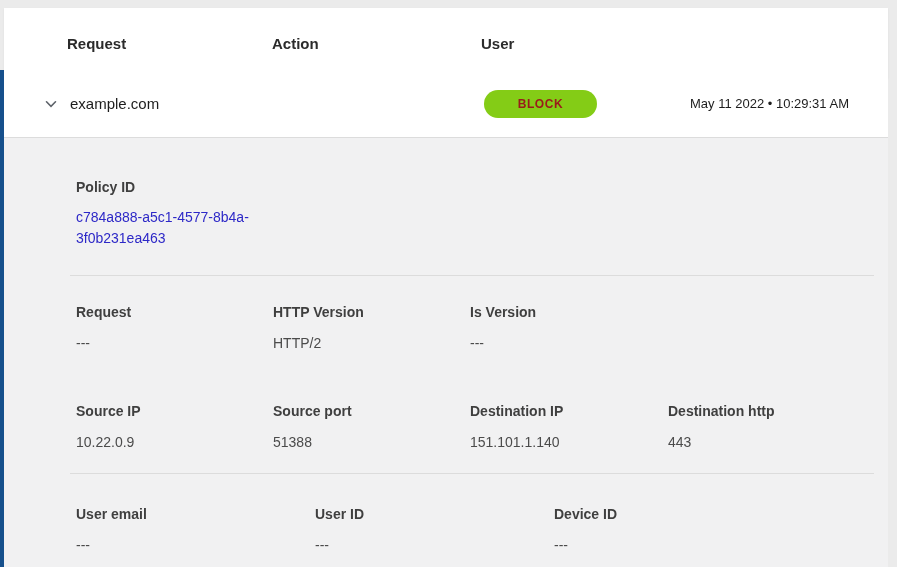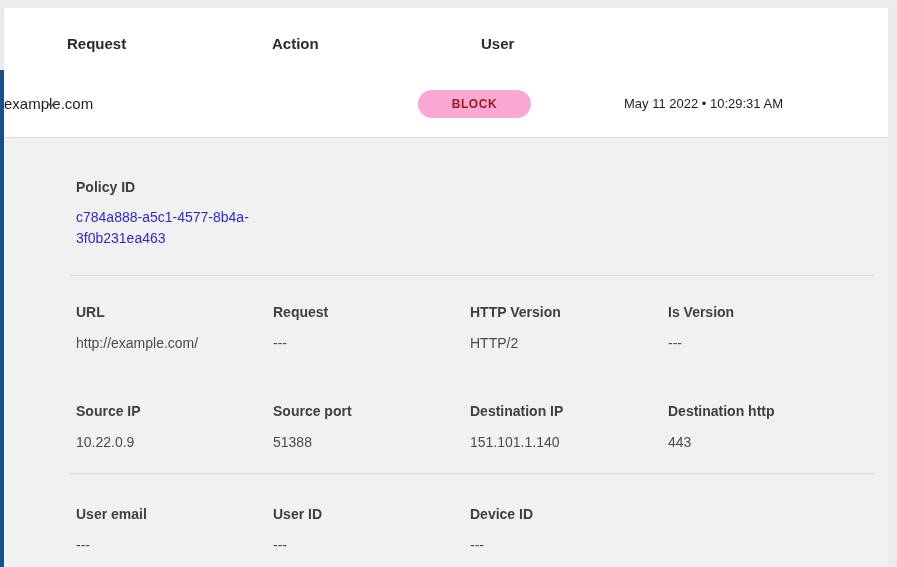--- a/index.html
+++ b/index.html
@@ -34,38 +34,39 @@
     position: absolute;
     left: 0; right: 9px; top: 70px; bottom: 0;
     border-left: 4px solid #16508c;
   }
   .log-row {
     height: 68px;
     background: #ffffff;
     border-bottom: 1px solid #dcdcdc;
     display: grid;
     grid-template-columns: 205px 209px 206px 1fr;
+    padding-left: 66px;
     align-items: center;
     position: relative;
     cursor: pointer;
   }
   .chevron {
     position: absolute;
     left: 38px; top: 50%;
     transform: translateY(-50%);
     width: 18px; height: 18px;
     display: flex; align-items: center; justify-content: center;
   }
   .request-cell { font-size: 15px; color: #1d1d1d; }
   .badge {
     display: inline-block;
     width: 113px;
     padding: 7px 0;
     text-align: center;
-    background: #f9a8d4;
+    background: #84cc16;
     color: #9a1b1b;
     font-size: 12px;
     font-weight: 700;
     letter-spacing: 0.6px;
     border-radius: 15px;
   }
   .time-cell {
     font-size: 13px;
     line-height: 24px;
     color: #1d1d1d;
@@ -108,21 +109,21 @@
     margin: 26px 14px 0 66px;
     height: 0;
   }
   .field-grid {
     display: grid;
     grid-template-columns: 197px 197px 198px 1fr;
     padding-left: 72px;
   }
   .grid-url    { margin-top: 28px; }
   .grid-net    { margin-top: 49px; }
-  .grid-user   { margin-top: 32px; }
+  .grid-user   { margin-top: 32px; gap: 42px; }
   .divider-2   { margin-top: 20px; }
 </style>
 </head>
 <body>
 
 <div class="table-header">
   <div class="col">Request</div>
   <div class="col">Action</div>
   <div class="col">User</div>
 </div>
@@ -147,24 +148,20 @@
 
     <div class="policy-block">
       <div class="field-label">Policy ID</div>
       <a href="#" class="policy-link">c784a888-a5c1-4577-8b4a-3f0b231ea463</a>
     </div>
 
     <hr class="divider">
 
     <div class="field-grid grid-url">
       <div class="field">
-        <div class="field-label">URL</div>
-        <div class="field-value">http://example.com/</div>
-      </div>
-      <div class="field">
         <div class="field-label">Request</div>
         <div class="field-value">---</div>
       </div>
       <div class="field">
         <div class="field-label">HTTP Version</div>
         <div class="field-value">HTTP/2</div>
       </div>
       <div class="field">
         <div class="field-label">Is Version</div>
         <div class="field-value">---</div>

